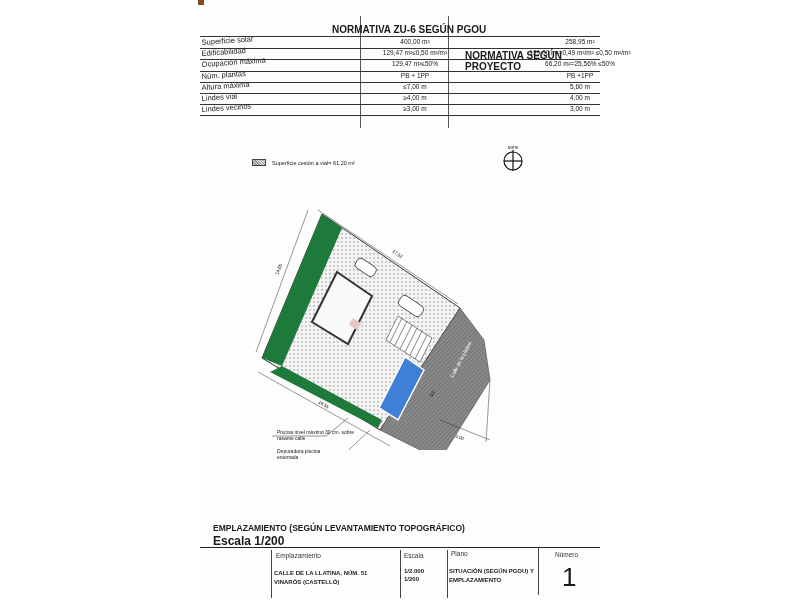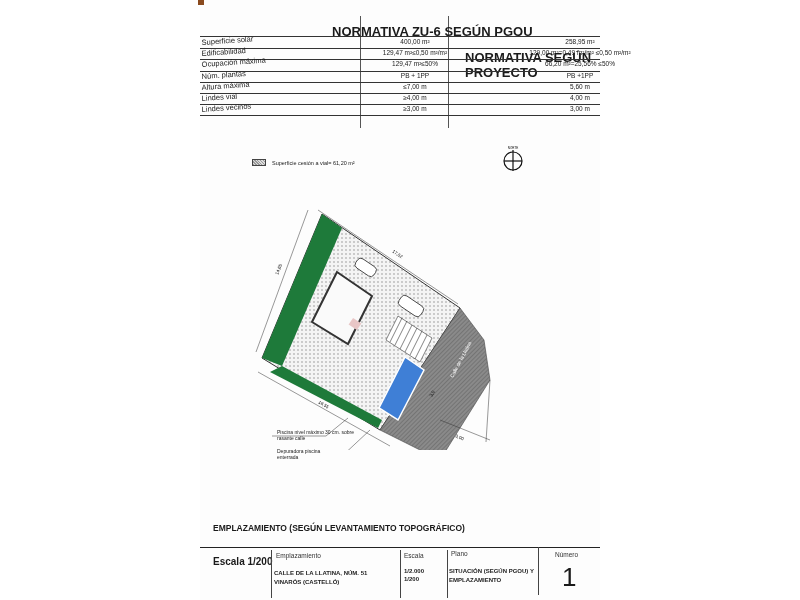--- a/index.html
+++ b/index.html
@@ -1,34 +1,34 @@
 <!DOCTYPE html>
 <html><head>
 <meta charset="utf-8">
 <style>
   html,body{margin:0;padding:0;background:#ffffff;}
   body{width:800px;height:600px;position:relative;overflow:hidden;font-family:"Liberation Sans",sans-serif;color:#1a1a1a;}
   .page{position:absolute;left:200px;top:0;width:400px;height:600px;background:#fdfdfd;}
   .corner{position:absolute;left:198px;top:0;width:6px;height:5px;background:#8a4a1e;}
   
   .ntable{position:absolute;left:200px;top:16px;width:400px;font-size:7px;}
-  .nhead{position:absolute;top:8px;font-size:13px;font-weight:bold;}
+  .nhead{position:absolute;top:8px;font-size:10px;font-weight:bold;}
   .vline{position:absolute;width:1px;background:#555;}
   .nrow{position:absolute;left:0;width:400px;height:10px;}
   .nrow .lbl{position:absolute;left:2px;top:0;font-size:7.5px;transform:rotate(-4deg);transform-origin:left bottom;white-space:nowrap;}
   .nrow .c1{position:absolute;left:120px;width:190px;text-align:center;font-size:6.5px;}
   .nrow .c2{position:absolute;left:285px;width:190px;text-align:center;font-size:6.5px;}
   .rule{position:absolute;left:0;width:400px;height:1px;background:#333;}
   
   .legend{position:absolute;left:252px;top:159px;font-size:5.5px;display:flex;align-items:center;gap:6px;}
   .legend-swatch{width:12px;height:5px;border:1px solid #444;background:repeating-linear-gradient(45deg,#999 0 1px,#ddd 1px 2px);}
   .north{position:absolute;left:501px;top:145px;}
   
   .title-main{position:absolute;left:213px;top:523px;font-size:8.5px;font-weight:bold;white-space:nowrap;}
-  .title-scale{position:absolute;left:213px;top:534px;font-size:10px;font-weight:bold;margin-top:22px;}
+  .title-scale{position:absolute;left:213px;top:534px;font-size:12px;font-weight:bold;}
   .tb-rule{position:absolute;left:200px;top:547px;width:400px;height:1px;background:#222;}
   .tb-v{position:absolute;width:1px;background:#444;}
   .tb-label{position:absolute;font-size:6.5px;color:#333;}
   .tb-val{position:absolute;font-size:6px;font-weight:bold;line-height:9px;white-space:nowrap;}
   .tb-num{position:absolute;left:562px;top:562px;font-size:26px;}
   .note{position:absolute;font-size:5px;line-height:6px;}
 </style>
 </head>
 <body>
 

